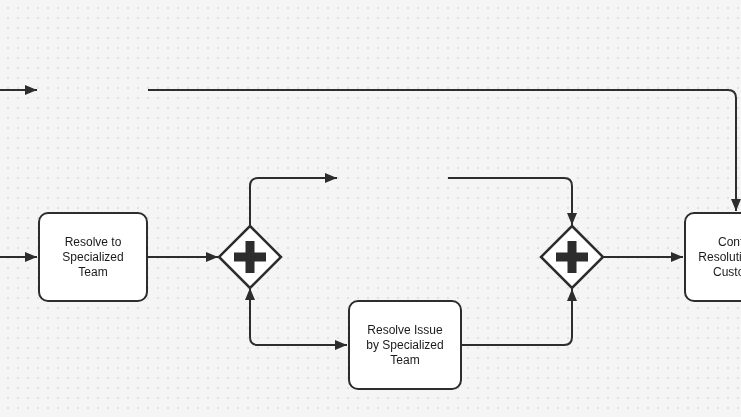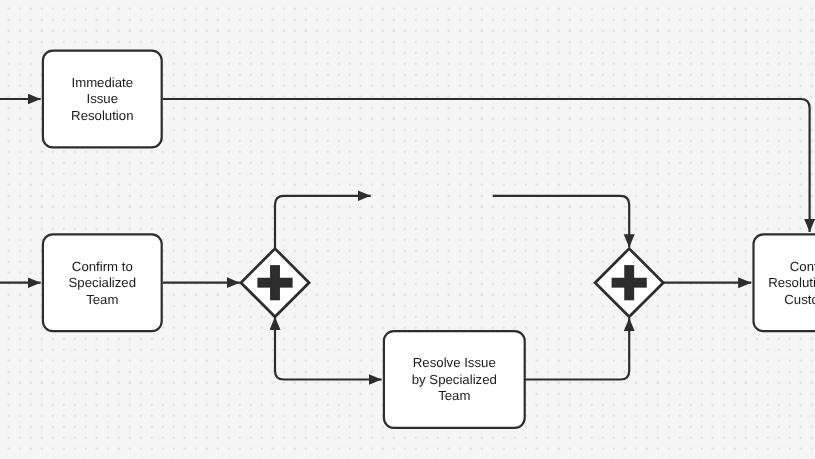--- a/index.html
+++ b/index.html
@@ -90,34 +90,29 @@
       <rect class="plus-bar" x="245.5" y="241" width="9" height="32"></rect>
     </g>
 
     <g>
       <polygon class="gateway" points="572,226 603,257 572,288 541,257"></polygon>
       <rect class="plus-bar" x="556" y="252.5" width="32" height="9"></rect>
       <rect class="plus-bar" x="567.5" y="241" width="9" height="32"></rect>
     </g>
   </svg>
 
-  <div class="task" style="left:38px; top:45px; width:110px; height:90px;">
-    <span class="label">Immediate
-Issue
-Resolution</span>
-  </div>
 
   <div class="task" style="left:38px; top:212px; width:110px; height:90px;">
-    <span class="label">Confirm to
+    <span class="label">Resolve to
 Specialized
 Team</span>
   </div>
 
 
-  <div class="task" style="left:348px; top:300px; width:130px; height:90px;">
+  <div class="task" style="left:348px; top:300px; width:114px; height:90px;">
     <span class="label">Resolve Issue
 by Specialized
 Team</span>
   </div>
 
   <div class="task" style="left:684px; top:212px; width:110px; height:90px;">
     <span class="label">Confirm
 Resolution with
 Customer</span>
   </div>

